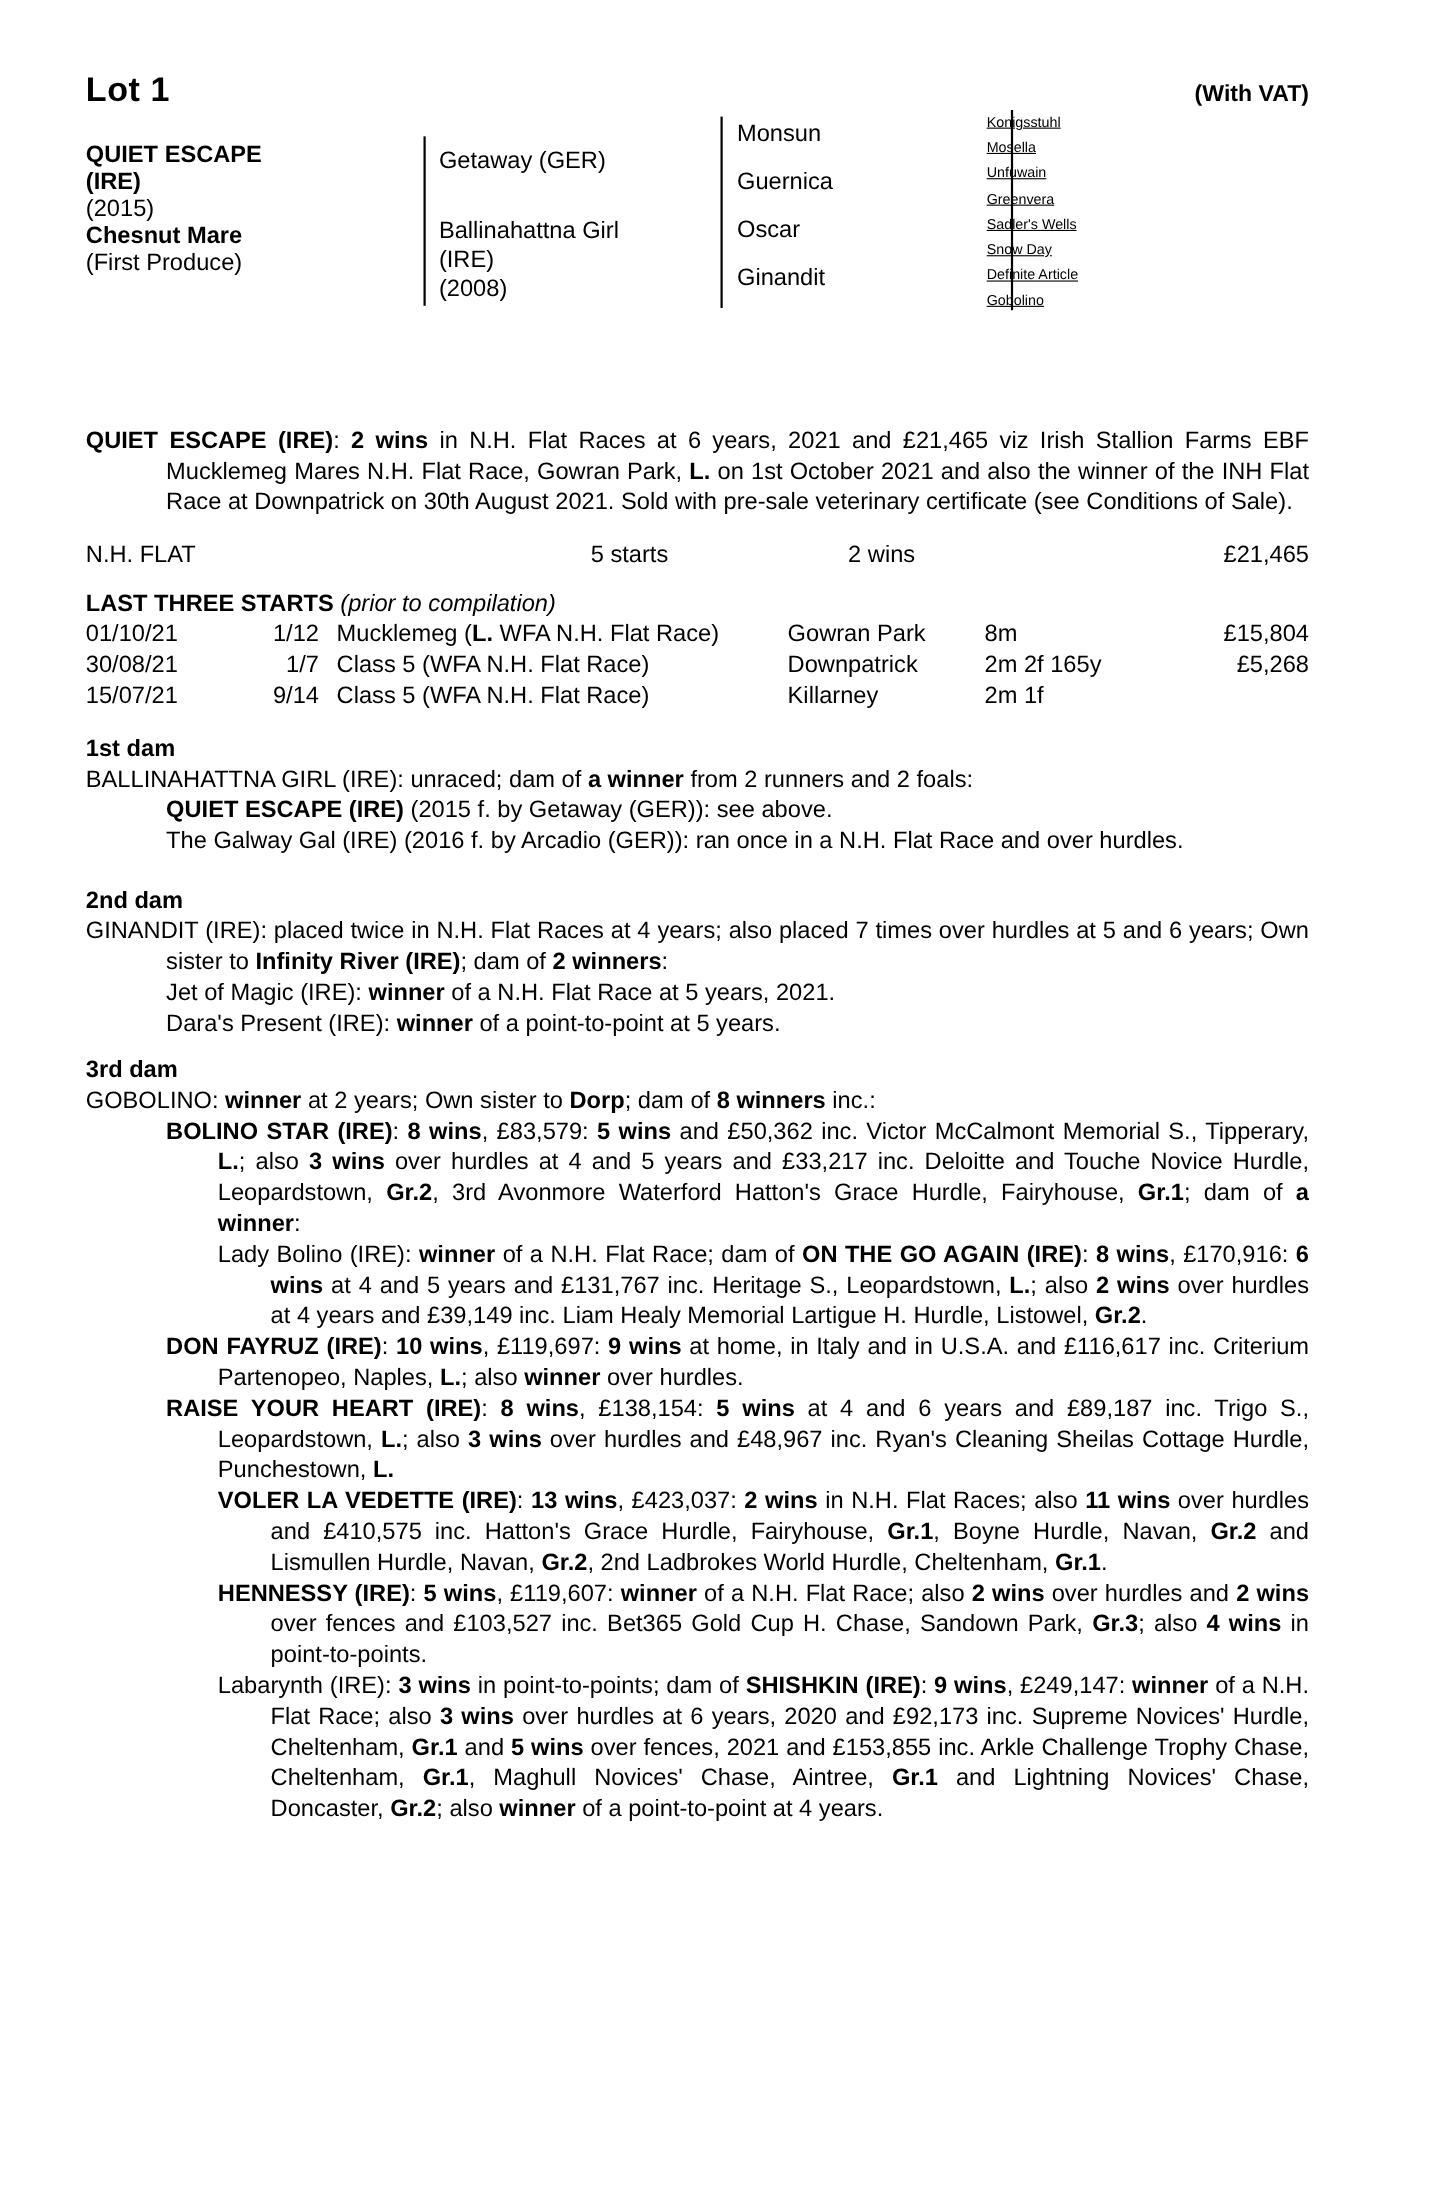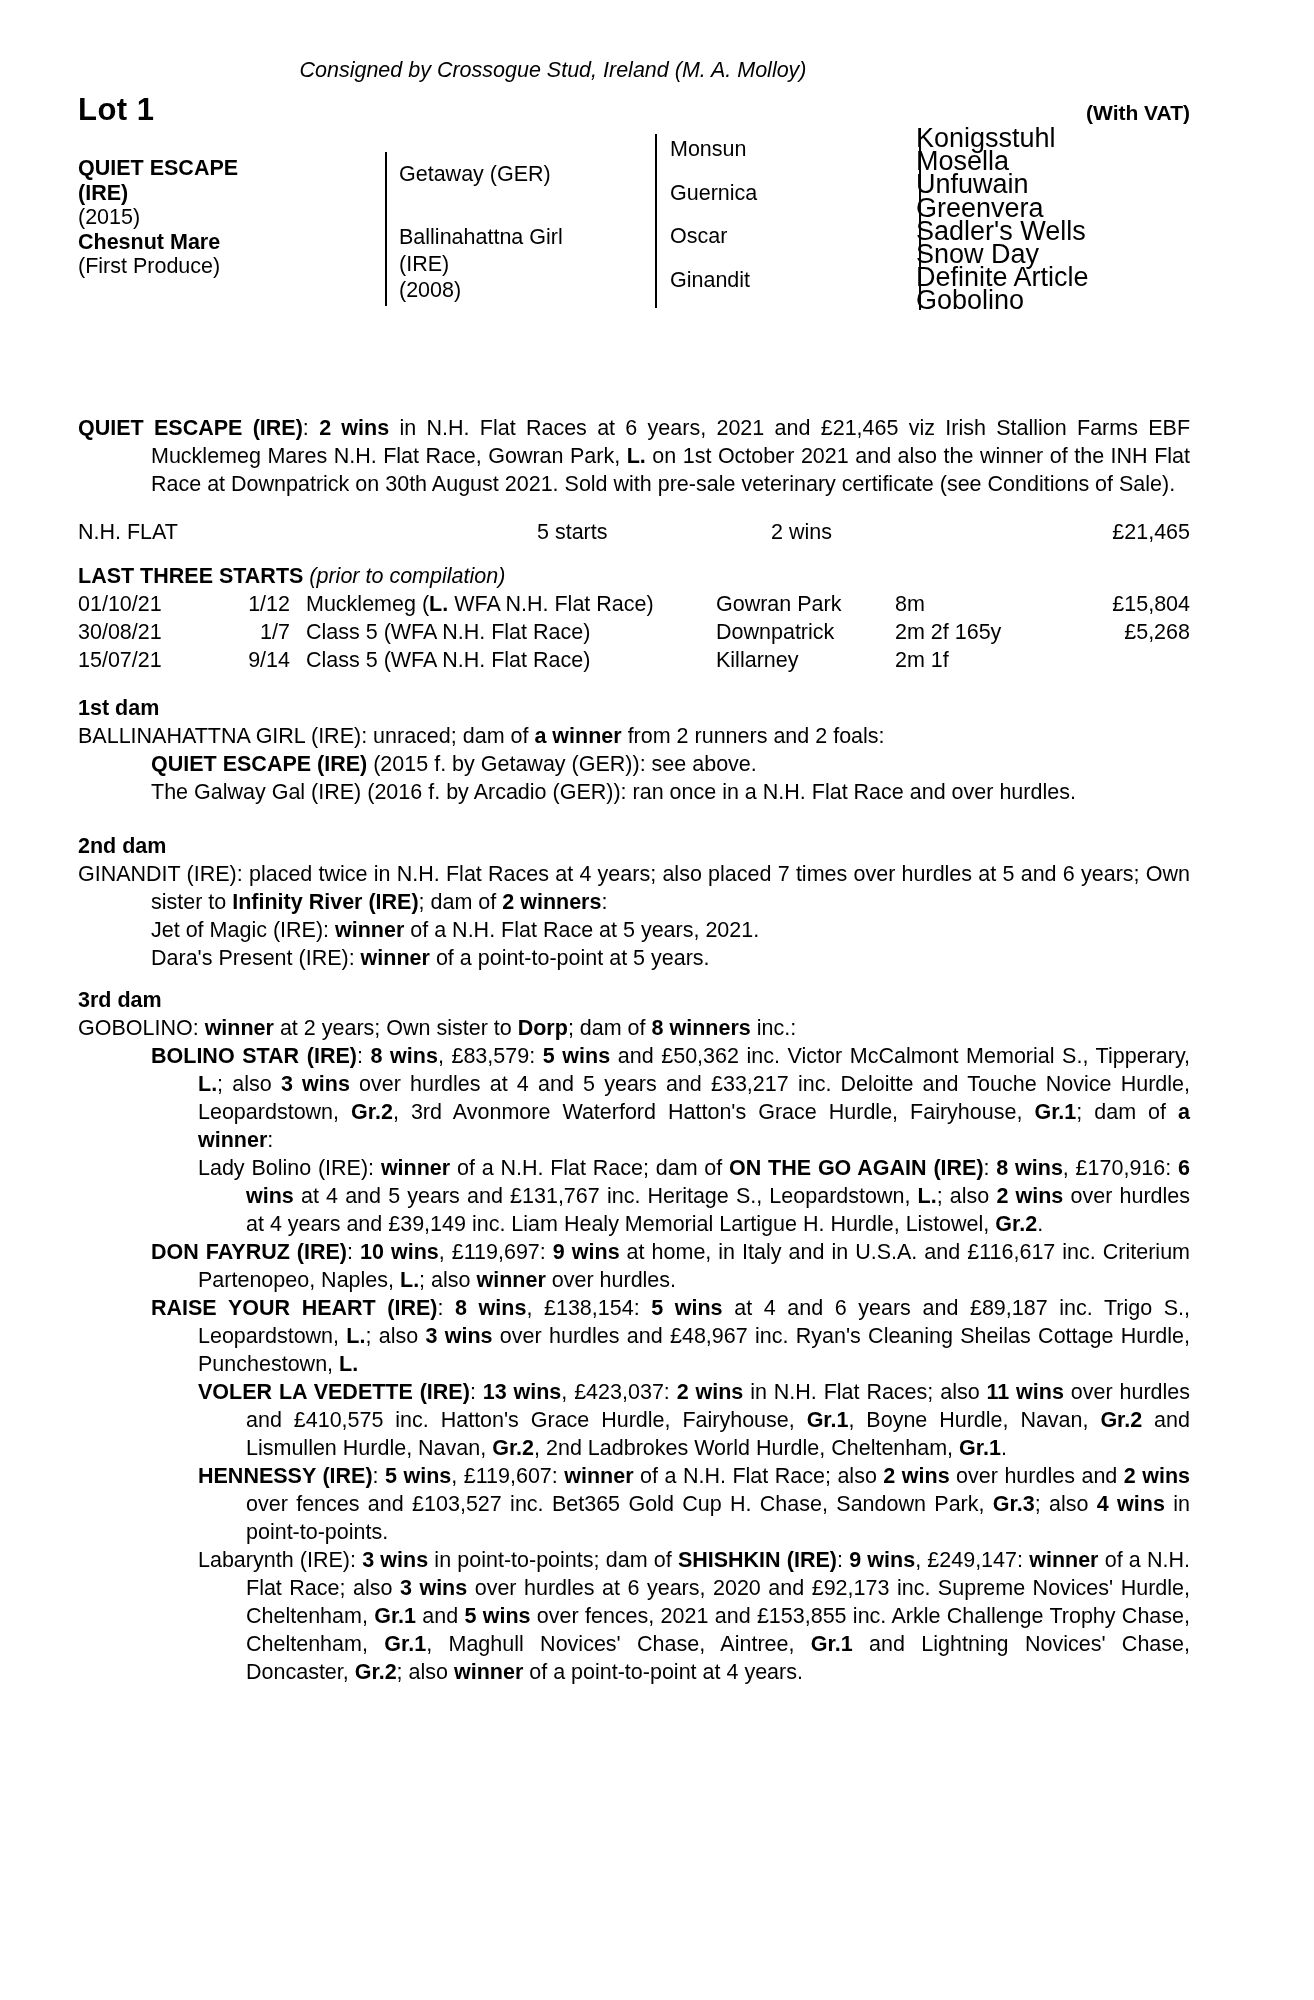--- a/index.html
+++ b/index.html
@@ -21,21 +21,21 @@
   .pedigree { position:relative; height:190px; }
   .ped-rule { position:absolute; width:2px; background:#000; }
   .rule1 { left:307px; top:24px; height:154px; }
   .rule2 { left:577px; top:6px; height:174px; }
   .rule3 { left:841px; top:0; height:182px; }
   .ped-col1 { position:absolute; left:0; top:28px; line-height:24.5px; }
   .ped-sire { position:absolute; left:321px; top:32px; }
   .ped-dam  { position:absolute; left:321px; top:96px; line-height:26.5px; }
   .ped-g2 { position:absolute; left:592px; line-height:24px; }
   .g2-0{top:9px} .g2-1{top:53px} .g2-2{top:96px} .g2-3{top:140px}
-  .ped-g3 { position:absolute; left:838px; top:-1px; line-height:23.2px; font-size:27px; }
+  .ped-g3 { position:absolute; left:819px; top:-1px; line-height:23.2px; font-size:13px;text-decoration:underline; }
 
   .bold { font-weight:bold; }
   .b { font-weight:bold; }
   .i { font-style:italic; }
 
   .para { text-align:justify; }
   .l0 { padding-left:73px; text-indent:-73px; }
   .l1 { margin-left:73px; padding-left:47px; text-indent:-47px; }
   .l2 { margin-left:120px; padding-left:48px; text-indent:-48px; }
 
@@ -60,21 +60,20 @@
   .dam1 { margin-top:20px; }
   .dam2 { margin-top:26px; }
   .dam3 { margin-top:14px; }
   .section-heading { font-weight:bold; }
 </style>
 </head>
 <body>
 
 <div class="page">
 
-  <div class="consignor">Consigned by Crossogue Stud, Ireland (M. A. Molloy)</div>
 
   <div class="lot-row">
     <div class="lot-number">Lot 1</div>
     <div class="vat">(With VAT)</div>
   </div>
 
   <div class="pedigree">
     <div class="ped-col1">
       <div class="bold">QUIET ESCAPE</div>
       <div class="bold">(IRE)</div>

